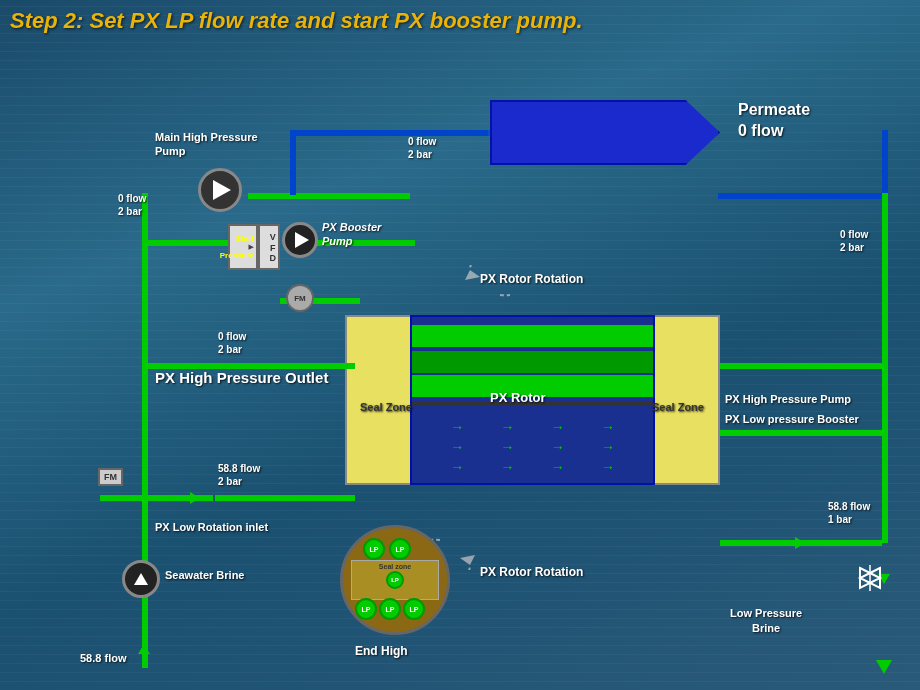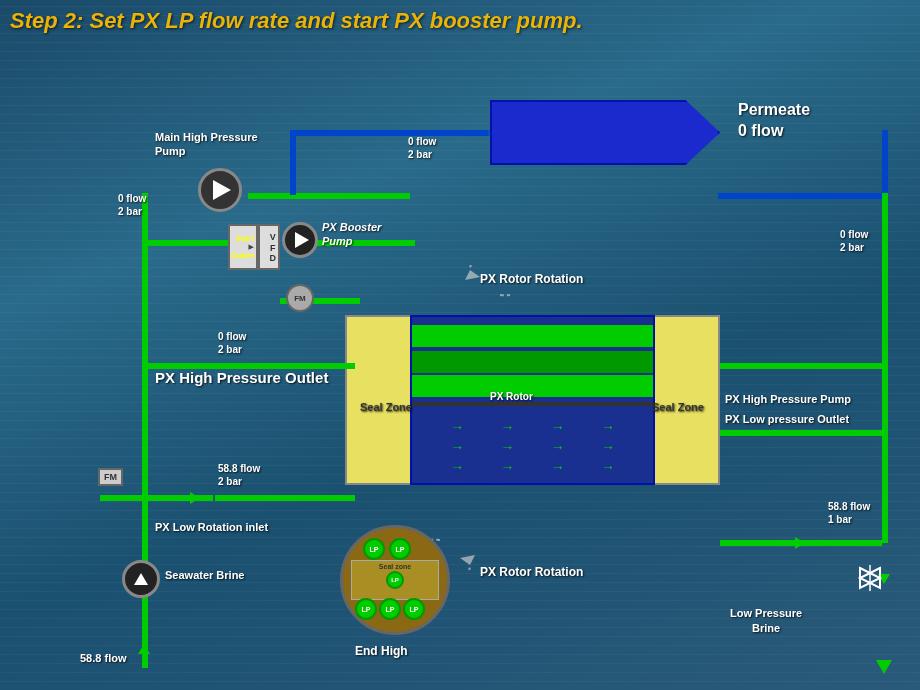--- a/index.html
+++ b/index.html
@@ -378,21 +378,21 @@
   <div class="label" style="top:130px; left:155px; font-size:11px;">
     <span>Main High Pressure<br>Pump</span>
   </div>
 
   <div class="vfd-box" style="position:absolute; top:224px; left:228px; width:30px; height:46px;">
     <div style="color:#ffff00; font-size:8px; font-weight:bold; text-align:center;">
       <span>Start</span>
     </div>
     <div style="color:#444; font-size:7px; text-align:center;">▶</div>
     <div style="color:#ffff00; font-size:8px; font-weight:bold; text-align:center;">
-      <span>Outlet</span>
+      <span>Pressure</span>
     </div>
   </div>
 
   <div class="vfd-box" style="position:absolute; top:224px; left:258px; width:22px; height:46px; font-size:9px; font-weight:bold; color:#333; line-height:1.2; text-align:center; padding-top:4px;">
     V<br>F<br>D
   </div>
 
   <div class="pump-booster" style="position:absolute; top:222px; left:282px;">
     <div class="pump-booster-triangle"></div>
   </div>
@@ -442,21 +442,21 @@
       <span style="color:#00cc00; font-size:14px;">→</span>
     </div>
     <div style="position:absolute; top:140px; left:20px; right:20px; display:flex; justify-content:space-around; align-items:center;">
       <span style="color:#00cc00; font-size:14px;">→</span>
       <span style="color:#00cc00; font-size:14px;">→</span>
       <span style="color:#00cc00; font-size:14px;">→</span>
       <span style="color:#00cc00; font-size:14px;">→</span>
     </div>
   </div>
 
-  <div class="label" style="top:390px; left:490px; font-size:10px;">
+  <div class="label" style="top:390px; left:490px; font-size:13px;">
     <span>PX Rotor</span>
   </div>
 
   <div class="label" style="top:400px; left:360px; font-size:11px; color:#333;">
     <span>Seal Zone</span>
   </div>
 
   <div class="label" style="top:400px; left:652px; font-size:11px; color:#333;">
     <span>Seal Zone</span>
   </div>
@@ -467,21 +467,21 @@
 
   <div class="label" style="top:520px; left:155px; font-size:11px;">
     <span>PX Low Rotation inlet</span>
   </div>
 
   <div class="label" style="top:392px; left:725px; font-size:11px;">
     <span>PX High  Pressure Pump</span>
   </div>
 
   <div class="label" style="top:412px; left:725px; font-size:11px;">
-    <span>PX Low pressure Outlet</span>
+    <span>PX Low pressure Booster</span>
   </div>
 
   <div style="position:absolute; top:265px; left:430px;">
     <svg width="80" height="60" viewBox="0 0 80 60">
       <path d="M 70 30 A 35 25 0 1 0 40 5" fill="none" stroke="rgba(200,200,200,0.7)" stroke-width="2" stroke-dasharray="4,3"></path>
       <polygon points="40,5 50,12 35,15" fill="rgba(200,200,200,0.7)"></polygon>
     </svg>
   </div>
 
   <div style="position:absolute; top:510px; left:430px;">

